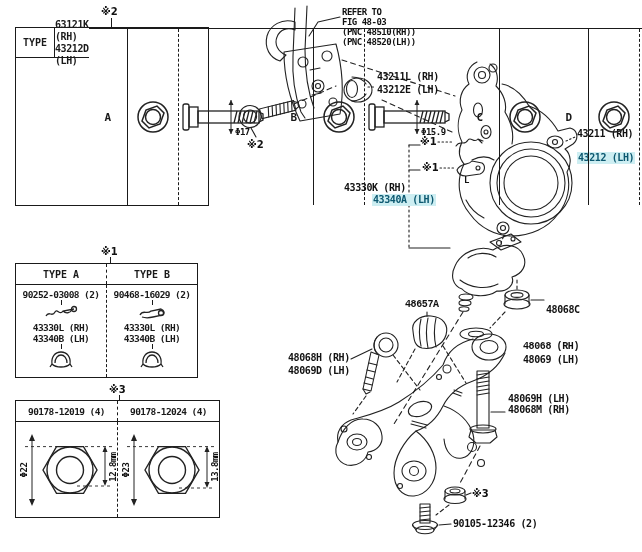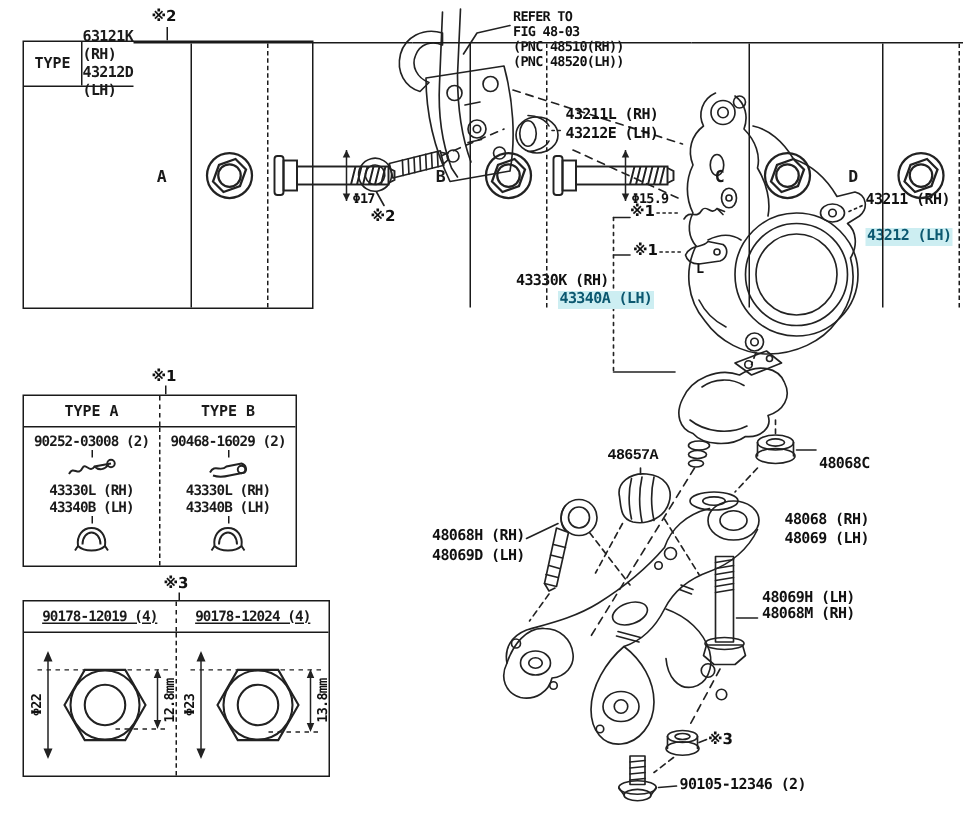--- a/index.html
+++ b/index.html
@@ -41,21 +41,21 @@
   .t2-head { height:21px; display:flex; border-bottom:1.4px solid #1a1a1a;}
   .t2-head div { flex:1; display:flex; align-items:center; justify-content:center;
                  font:bold 10px "DejaVu Sans Mono",monospace;}
   .t2-body { flex:1; display:flex; }
   .t2-col { flex:1; display:flex; flex-direction:column; align-items:center; padding-top:4px;}
   .t2-col + .t2-col, .t2-head div + div { border-left:1.4px dashed #1a1a1a; }
   .pn  { font:bold 9.5px "DejaVu Sans Mono",monospace; letter-spacing:-0.6px; line-height:11px; }
   .vtick { width:0; height:5px; border-left:1.2px solid #1a1a1a; }
 
   .t3 { left:15px; top:400px; width:205px; height:118px; display:flex; flex-direction:column;}
-  .t3-head { height:21px; display:flex; border-bottom:1.4px solid #1a1a1a;text-decoration:underline;}
+  .t3-head { height:21px; display:flex; border-bottom:1.4px solid #1a1a1a;}
   .t3-head div { flex:1; display:flex; align-items:center; justify-content:center;
                  font:bold 9.5px "DejaVu Sans Mono",monospace; letter-spacing:-0.6px;}
   .t3-body { flex:1; display:flex;}
   .t3-col { flex:1; display:flex; align-items:center; justify-content:center;}
   .t3-col + .t3-col, .t3-head div + div { border-left:1.4px dashed #1a1a1a;}
   .dimtxt { font:bold 9px "DejaVu Sans Mono",monospace; letter-spacing:-0.5px; fill:#111; stroke:none;}
   .bolt-dia { font:bold 9px "DejaVu Sans Mono",monospace; letter-spacing:-0.5px; fill:#111; }
 </style>
 </head>
 <body>
@@ -250,21 +250,21 @@
 
   <div class="lbl" style="left:577px; top:128px;">43211 (RH)</div>
   <div class="lbl hl" style="left:577px; top:140px;margin-top:12px;">43212 (LH)</div>
 
   <div class="lbl" style="left:344px; top:182px;">43330K (RH)</div>
   <div class="lbl hl" style="left:344px; top:194px;margin-left:28px;">43340A (LH)</div>
 
   <div class="lbl" style="left:405px; top:299px;font-family:Liberation Mono, monospace;">48657A</div>
   <div class="lbl" style="left:546px; top:304px;">48068C</div>
 
-  <div class="lbl" style="left:523px; top:341px;">48068 (RH)</div>
+  <div class="lbl" style="left:523px; top:341px;font-family:Liberation Mono, monospace;">48068 (RH)</div>
   <div class="lbl" style="left:523px; top:354px;">48069 (LH)</div>
 
   <div class="lbl" style="left:288px; top:352px;">48068H (RH)</div>
   <div class="lbl" style="left:288px; top:365px;">48069D (LH)</div>
 
   <div class="lbl" style="left:508px; top:404px;">48068M (RH)</div>
   <div class="lbl" style="left:508px; top:393px;">48069H (LH)</div>
 
   <div class="lbl" style="left:453px; top:518px;">90105-12346 (2)</div>
 

